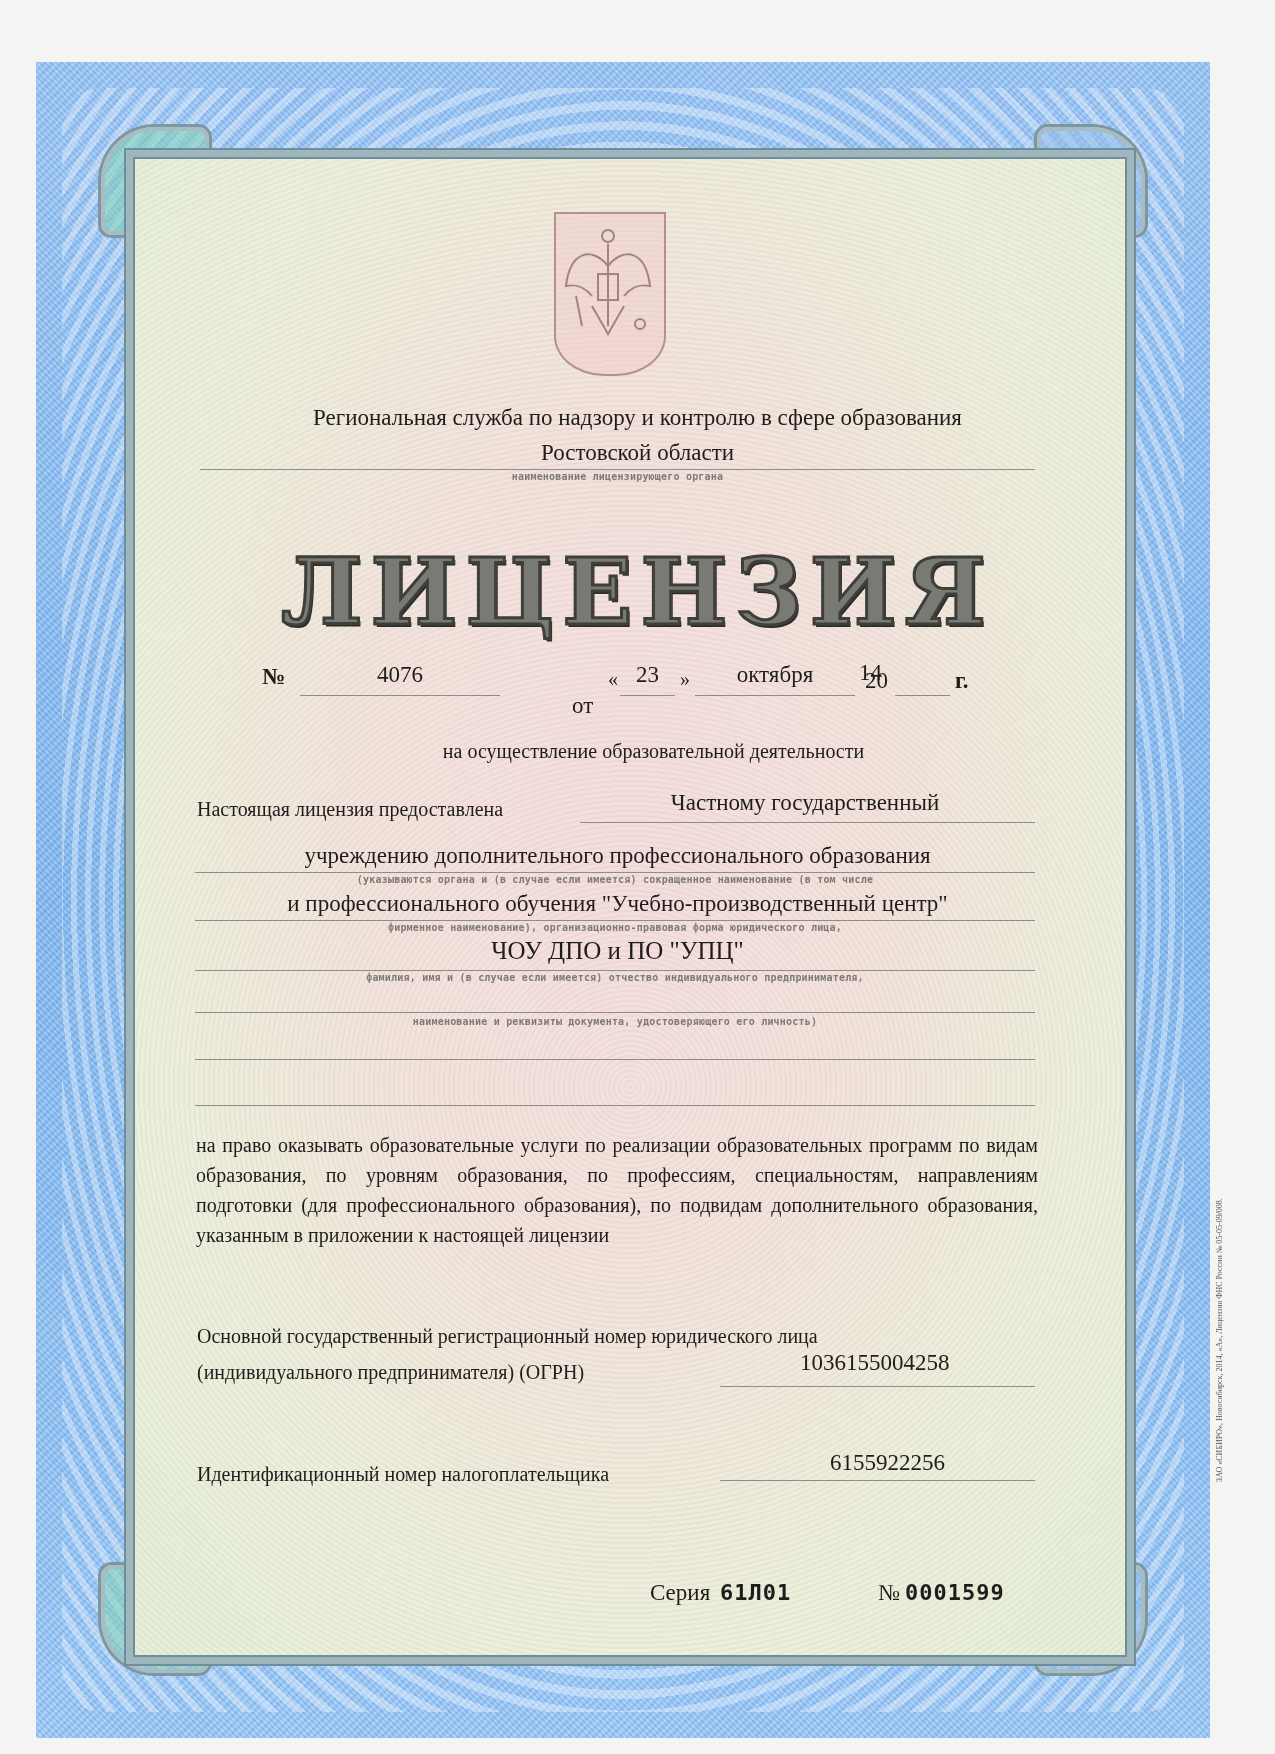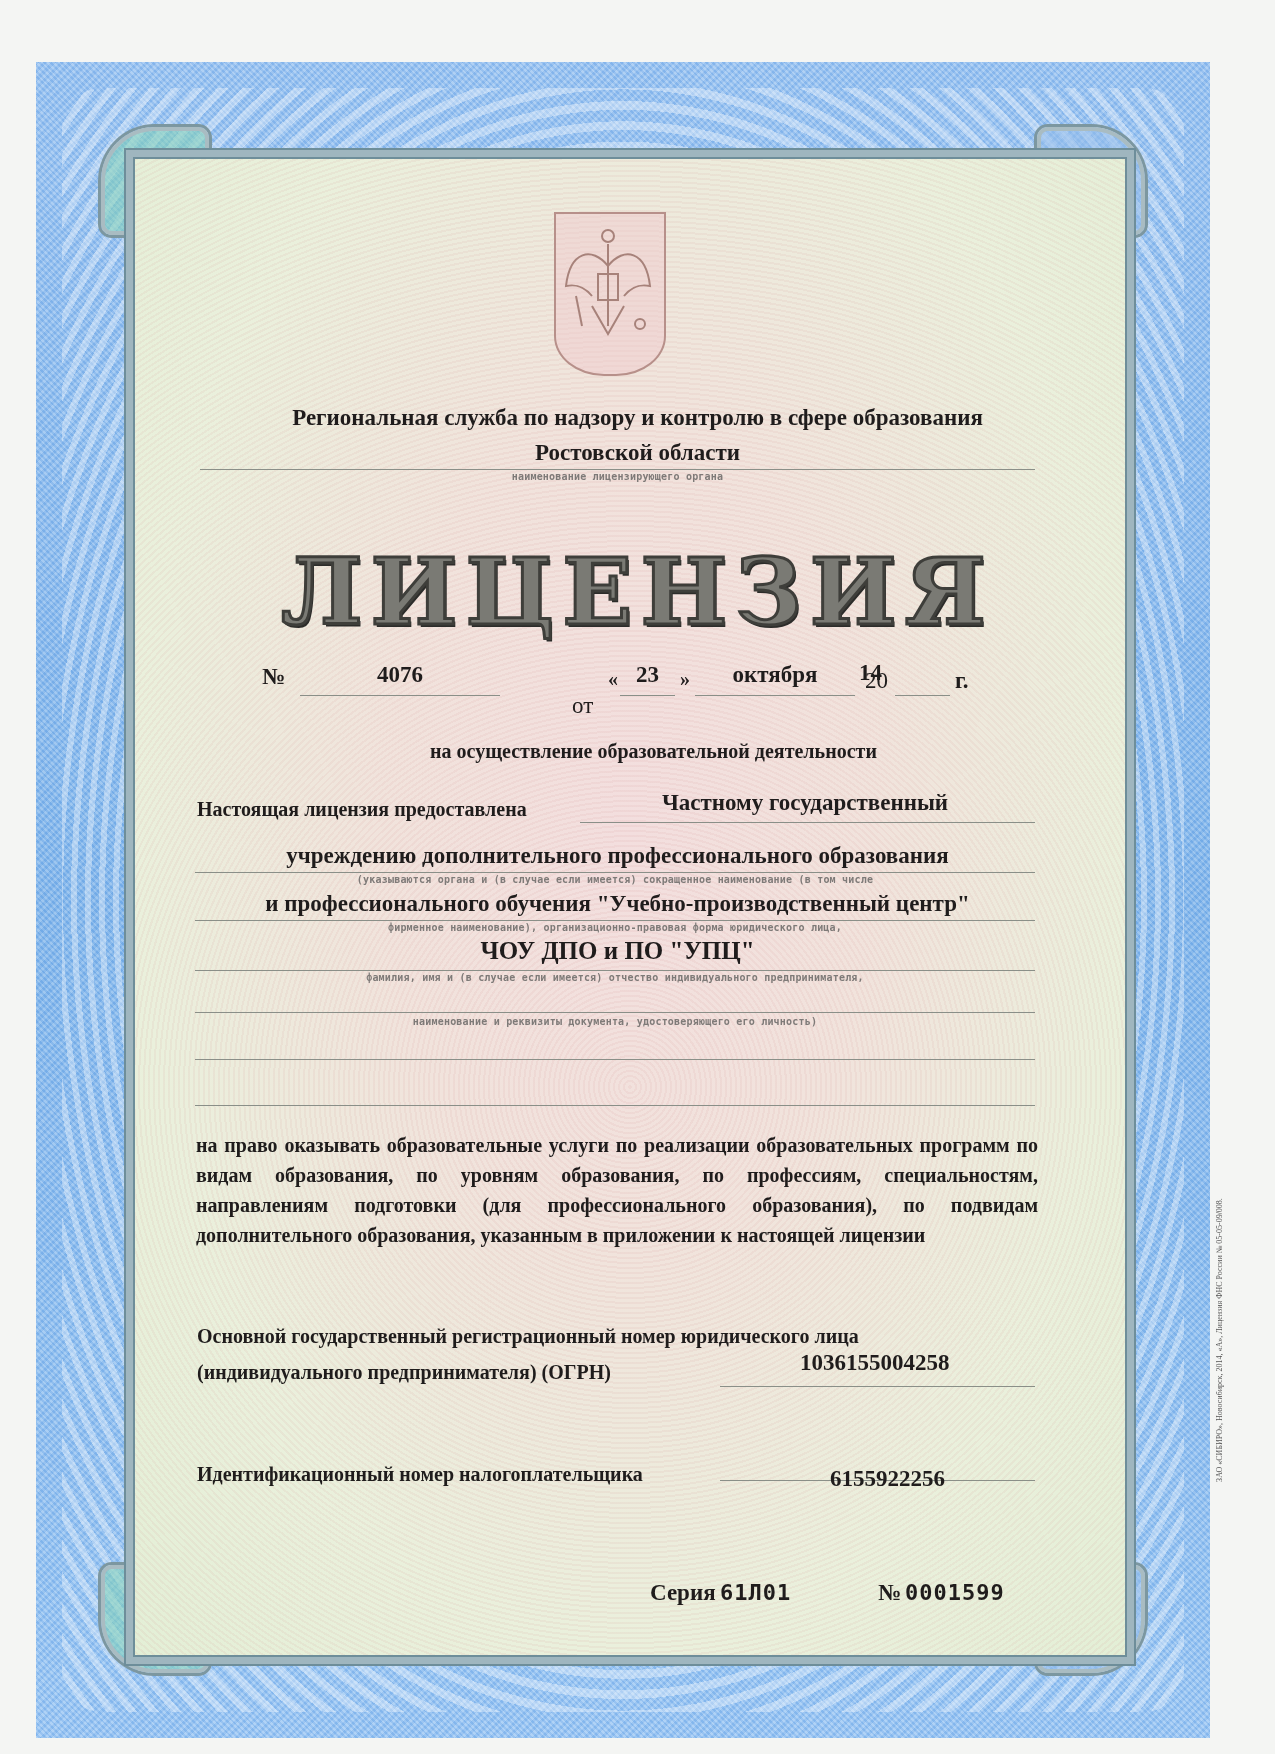--- a/index.html
+++ b/index.html
@@ -19,21 +19,21 @@
     background:
       repeating-radial-gradient(circle at 50% 62%, rgba(210,140,140,.10) 0 2px, rgba(255,255,255,0) 2px 5px),
       radial-gradient(ellipse at 50% 45%, #f3dede 0%, #f1e3dc 35%, #eaf0dc 70%, #e3efd6 100%);
   }
   .corner{position:absolute;width:150px;height:150px;}
   .corner .leaf{position:absolute;left:25px;top:25px;width:100px;height:100px;border:4px solid #a9bcc2;border-radius:50% 10% 50% 10%;background:rgba(130,210,180,.55);box-shadow:0 0 0 3px #7c97a0;}
   .corner.tl{left:40px;top:40px;} .corner.tr{right:40px;top:40px;transform:scaleX(-1);}
   .corner.bl{left:40px;bottom:40px;transform:scaleY(-1);} .corner.br{right:40px;bottom:40px;transform:scale(-1,-1);}
   .corner.br .leaf,.corner.tr .leaf{background:rgba(150,190,235,.55);}
 
-  .abs{position:absolute;font-weight:bold;}
+  .abs{position:absolute;}
   .emblem{left:554px;top:212px;width:108px;height:160px;border:2px solid #b7908a;border-radius:0 0 50px 50px / 0 0 40px 40px;background:rgba(240,200,205,.45);}
   .emblem svg{position:absolute;left:6px;top:12px;}
   .center{text-align:center;}
   .line{position:absolute;height:1px;background:#8a8f88;}
   .caption{position:absolute;font-family:"DejaVu Sans Mono","Liberation Mono",monospace;font-weight:bold;font-size:10px;color:#7e7a78;letter-spacing:0.2px;text-align:center;}
   .big{font-size:23px;}
   .title{left:0;width:1275px;top:538px;font-family:"DejaVu Serif",serif;font-weight:bold;font-size:92px;letter-spacing:8px;color:#7a7a74;
     -webkit-text-stroke:3px #3e3e3a;text-shadow:2px 3px 0 #2c2c2a;}
   .body-text{font-size:20px;line-height:28px;}
   .justify{text-align:justify;text-align-last:left;}
@@ -123,21 +123,21 @@
 
 <div class="abs body-text justify" style="left:196px;width:842px;top:1130px;line-height:30px;font-size:20px;">на право оказывать образовательные услуги по реализации образовательных программ по видам образования, по уровням образования, по профессиям, специальностям, направлениям подготовки (для профессионального образования), по подвидам дополнительного образования, указанным в приложении к настоящей лицензии</div>
 
 <div class="abs body-text" style="left:197px;top:1322px;">Основной государственный регистрационный номер юридического лица</div>
 <div class="abs body-text" style="left:197px;top:1358px;">(индивидуального предпринимателя) (ОГРН)</div>
 <div class="line" style="left:720px;width:315px;top:1386px;"></div>
 <div class="abs big" style="left:800px;top:1350px;">1036155004258</div>
 
 <div class="abs body-text" style="left:197px;top:1460px;">Идентификационный номер налогоплательщика</div>
 <div class="line" style="left:720px;width:315px;top:1480px;"></div>
-<div class="abs big" style="left:830px;top:1450px;margin-top:16px;">6155922256</div>
+<div class="abs big" style="left:830px;top:1450px;">6155922256</div>
 
 <div class="abs serial" style="left:650px;top:1580px;font-size:23px;">Серия</div>
 <div class="abs mono-big" style="left:720px;top:1580px;">61Л01</div>
 <div class="abs serial" style="left:878px;top:1580px;font-size:23px;">№</div>
 <div class="abs mono-big" style="left:905px;top:1580px;">0001599</div>
 
 <div class="vert">
     <span>ЗАО «СИБИРО», Новосибирск, 2014, «А», Лицензия ФНС России № 05-05-09/008.</span>
   </div>
 

